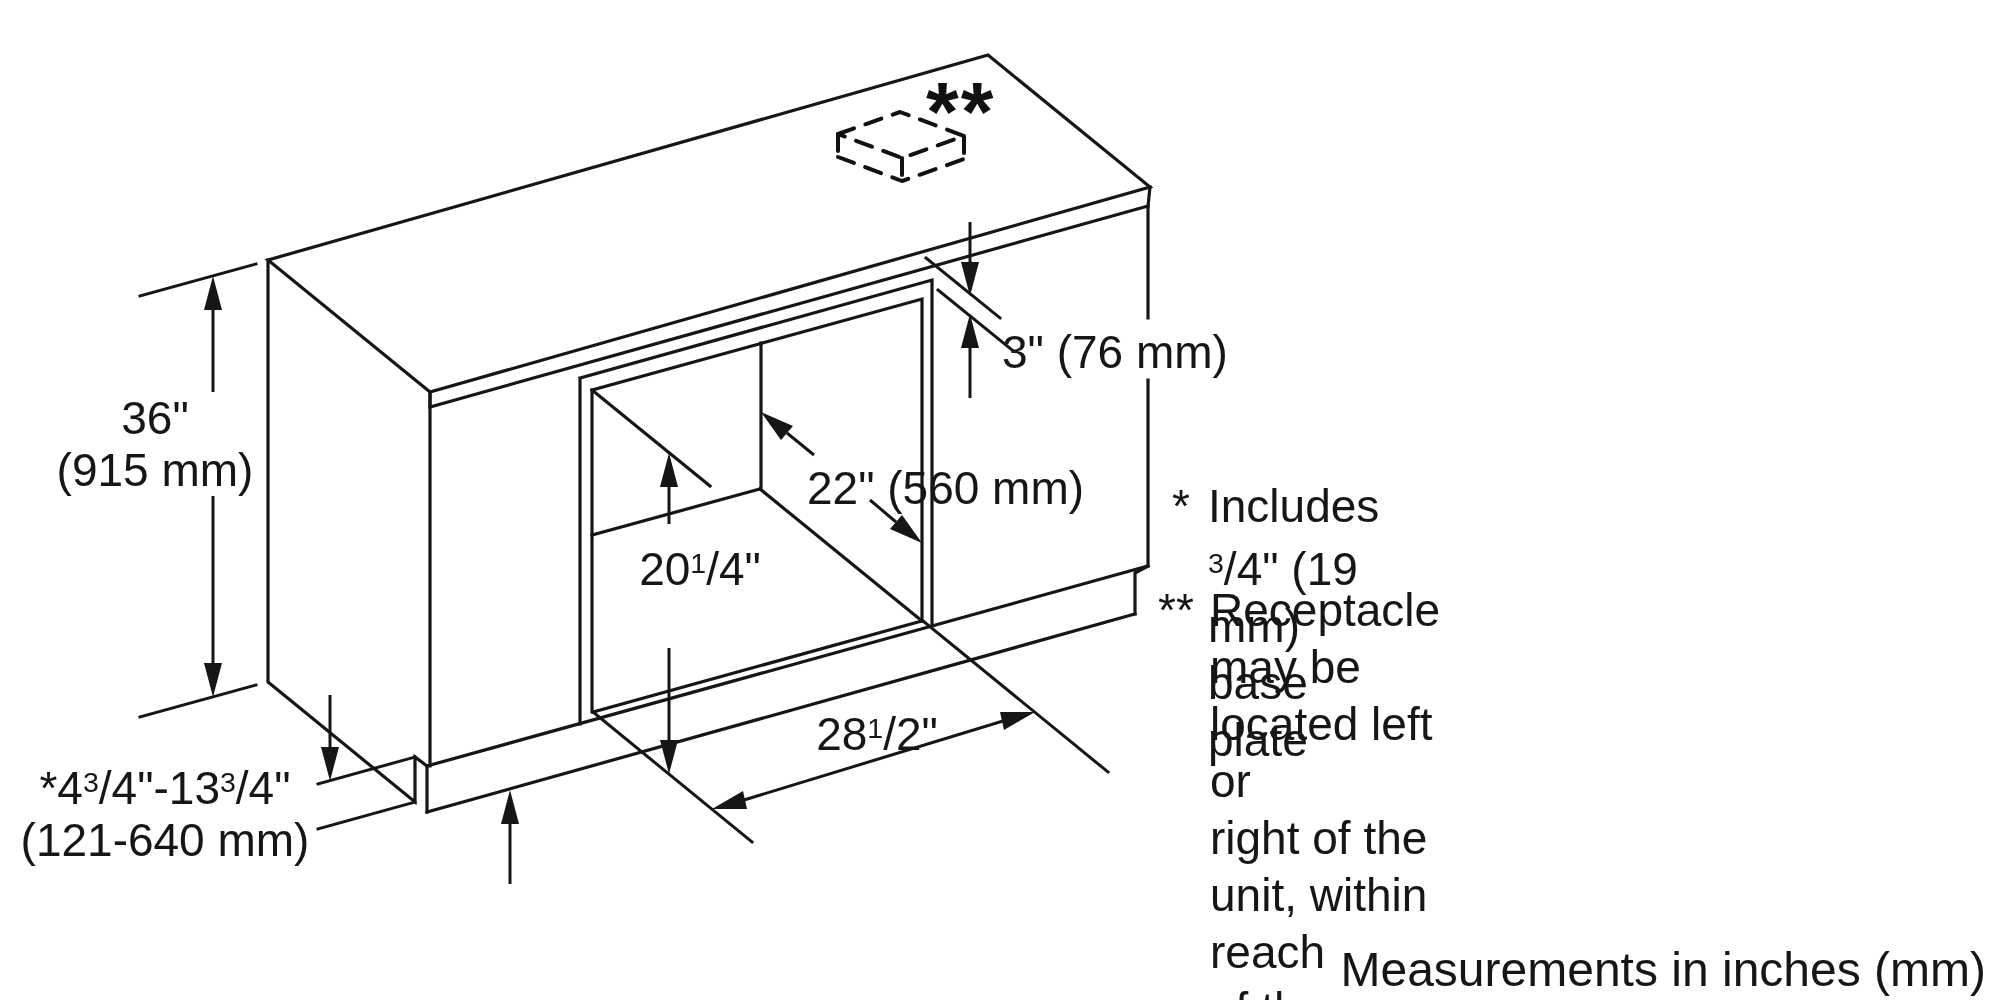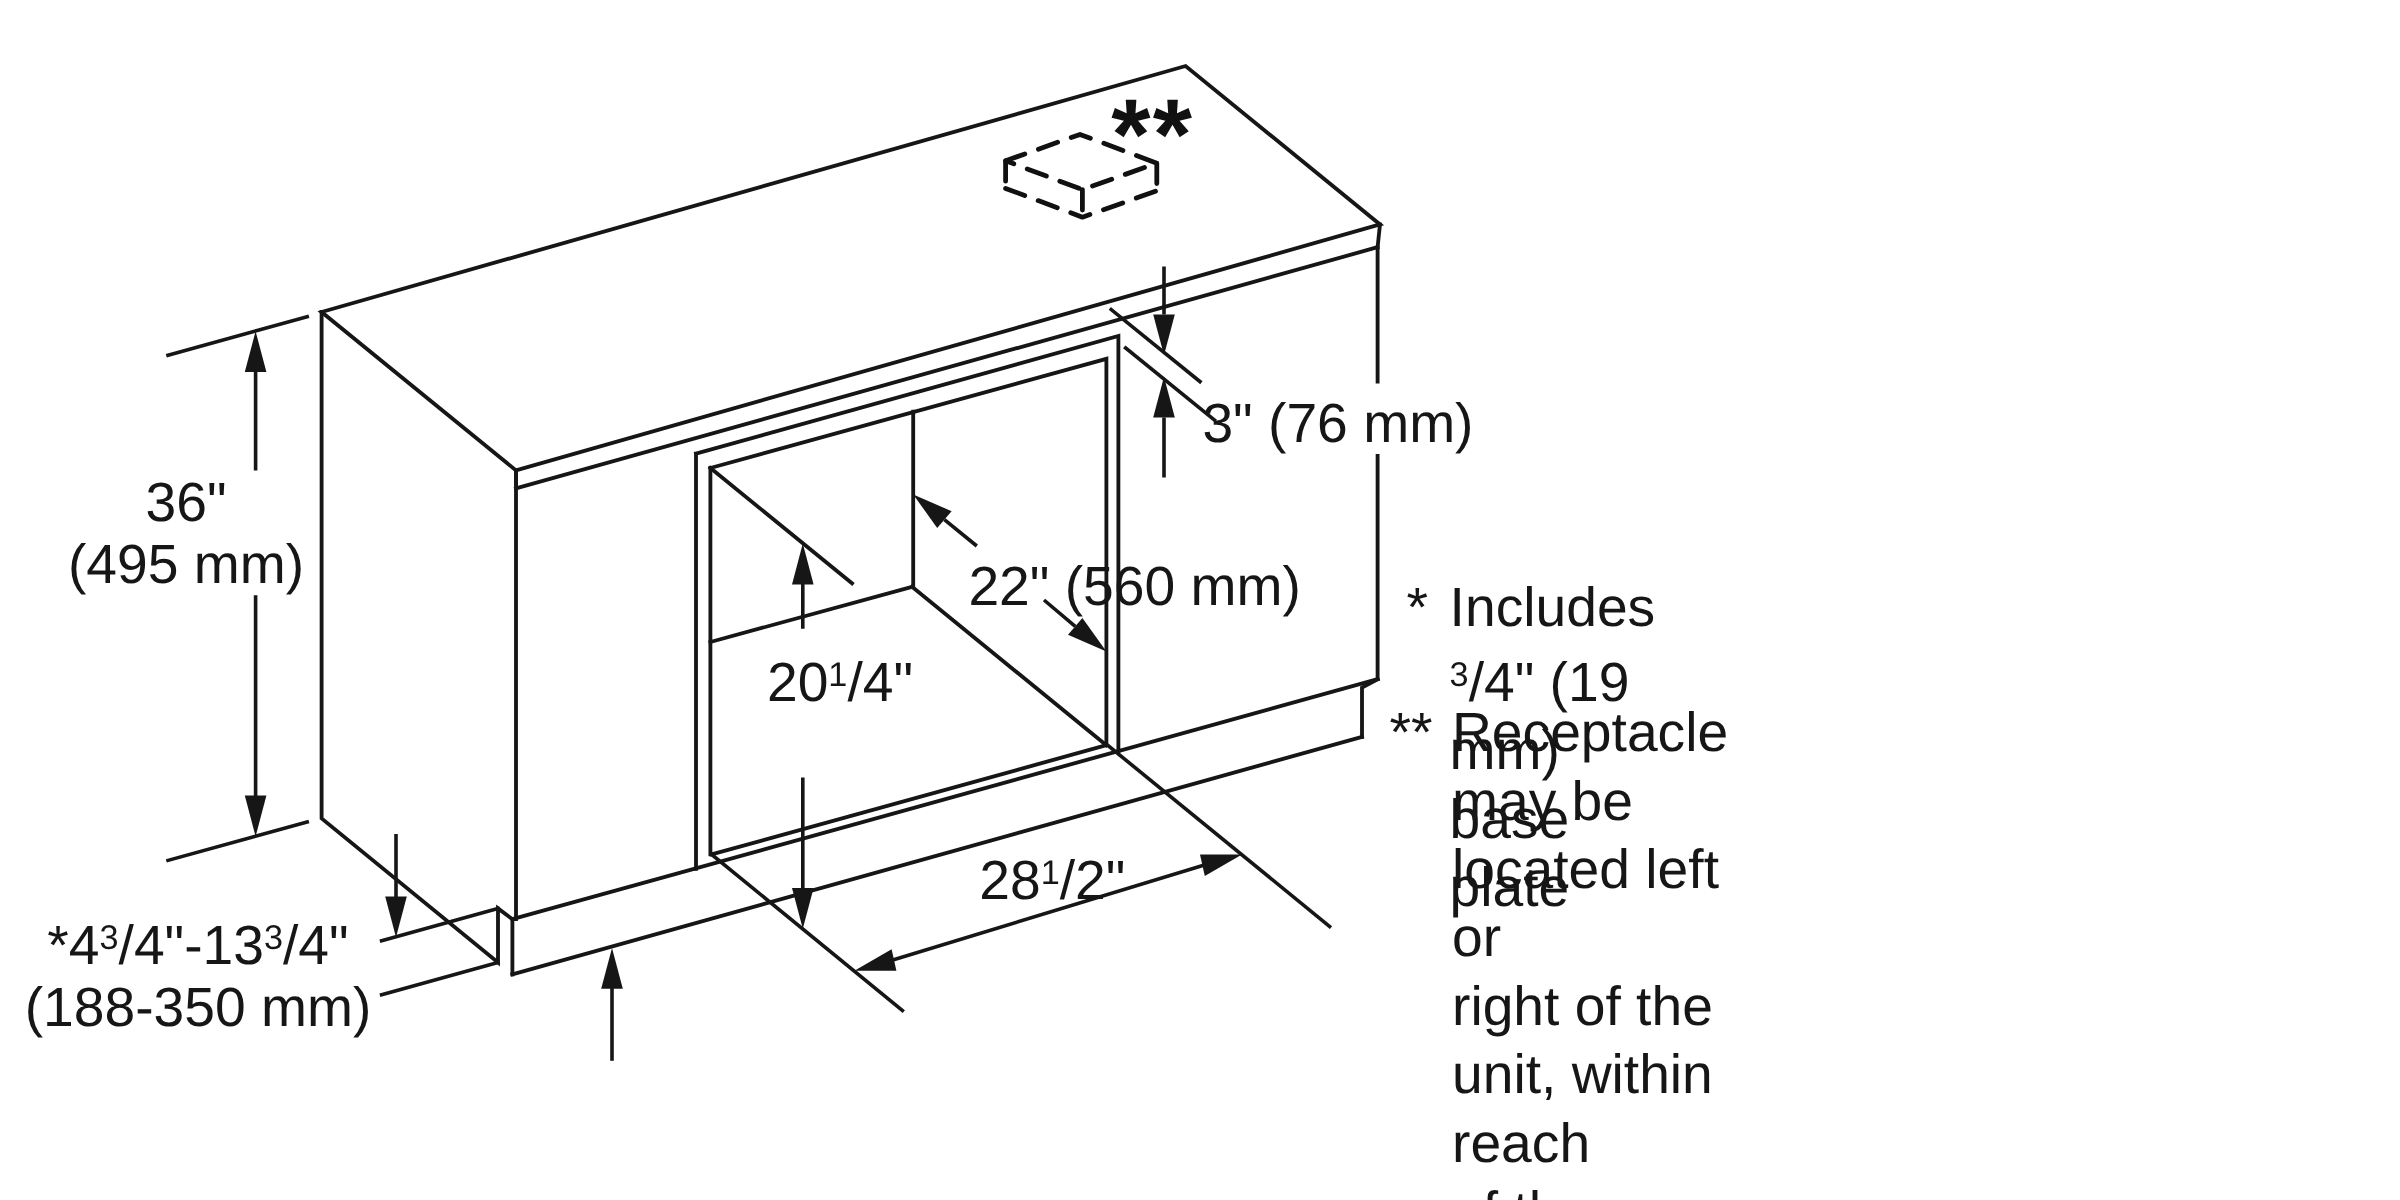--- a/index.html
+++ b/index.html
@@ -89,51 +89,52 @@
       <polygon points="970,314 961,348 979,348"></polygon>
       <polygon points="761,412 781,440 793,426"></polygon>
       <polygon points="922,543 890,529 902,515"></polygon>
       <polygon points="712,809 747,809 743,791"></polygon>
       <polygon points="1035,712 1004,730 1000,712"></polygon>
     </g>
   </svg>
 
   <div class="lbl center" style="left:35px;top:392px;width:240px;">
     <div><span>36"</span></div>
-    <div><span>(495 mm)</span></div>
+    <div><span>(915 mm)</span></div>
   </div>
 
   <div class="lbl" style="left:1002px;top:326px;"><span>3" (76 mm)</span></div>
 
   <div class="lbl" style="left:807px;top:462px;"><span>22" (560 mm)</span></div>
 
   <div class="lbl center" style="left:580px;top:537px;width:240px;">
     <div><span>20</span><span class="frac-sup">1</span><span>/4"</span></div>
   </div>
 
   <div class="lbl center" style="left:757px;top:702px;width:240px;">
     <div><span>28</span><span class="frac-sup">1</span><span>/2"</span></div>
   </div>
 
   <div class="lbl center" style="left:10px;top:756px;width:310px;">
     <div><span>*4</span><span class="frac-sup">3</span><span>/4"-13</span><span class="frac-sup">3</span><span>/4"</span></div>
-    <div><span>(188-350 mm)</span></div>
+    <div><span>(121-640 mm)</span></div>
   </div>
 
   <div class="receptacle-marker">**</div>
 
   <div class="notes">
     <div class="note" style="left:14px;top:478px;">
       <span class="marker" style="width:36px;">*</span>
       <span class="ntext"><span>Includes </span><span class="frac-sup">3</span><span>/4" (19 mm) base plate</span></span>
     </div>
     <div class="note" style="left:0px;top:582px;">
       <span class="marker" style="width:52px;">**</span>
       <span class="ntext">
         <span style="display:block;"><span>Receptacle may be located left or</span></span>
         <span style="display:block;"><span>right of the unit, within reach</span></span>
         <span style="display:block;"><span>of the power cord.</span></span>
       </span>
     </div>
   </div>
 
+  <div class="footer">Measurements in inches (mm)</div>
 
 </div>
 
 </body></html>

